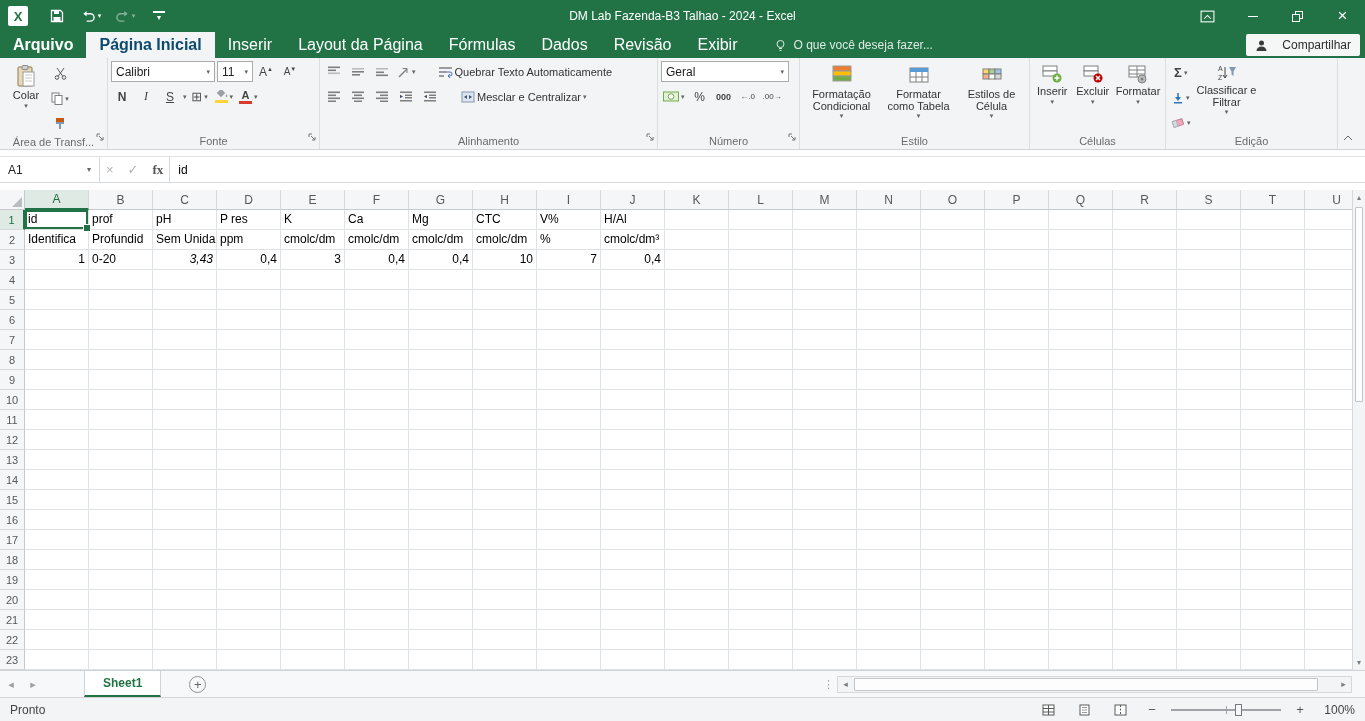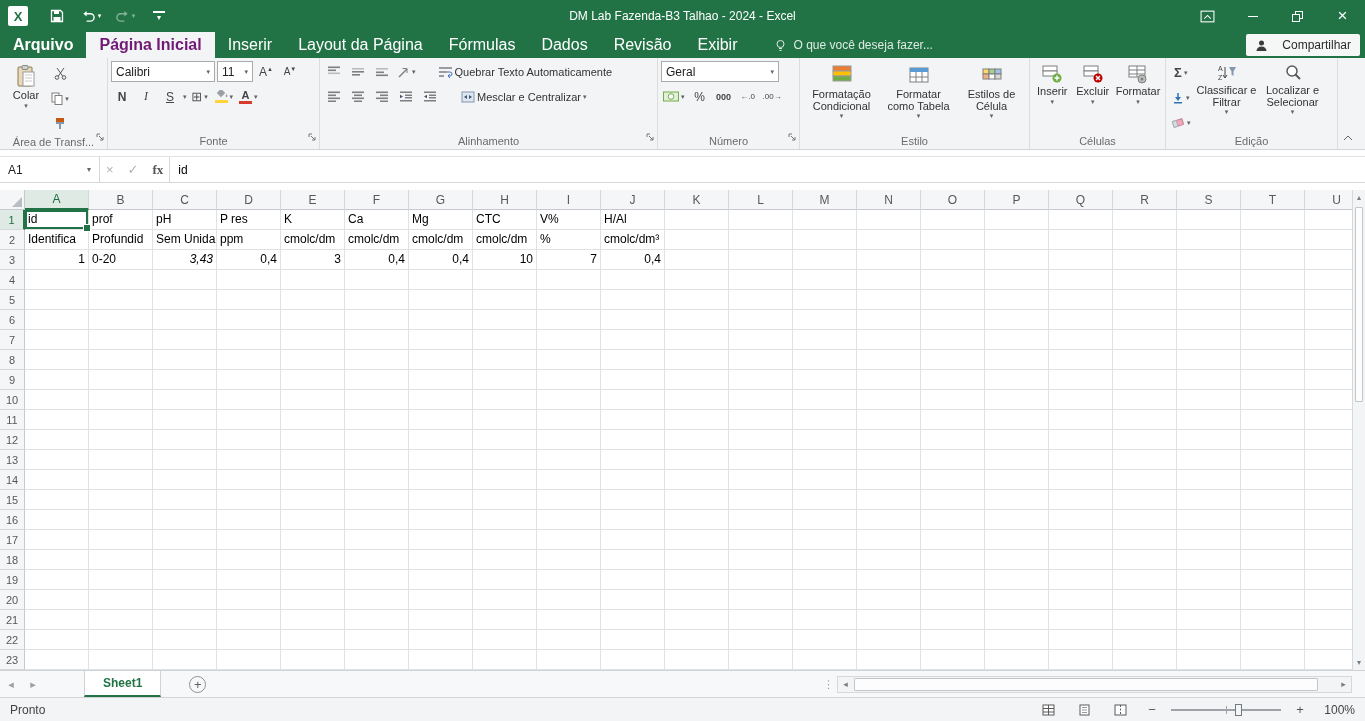--- a/index.html
+++ b/index.html
@@ -21,21 +21,21 @@
   .minglyph{display:block;width:10px;height:0;border-top:1px solid #fff}
   .restore{position:relative;width:11px;height:11px}
   .restore i{position:absolute;display:block;border:1px solid #fff}
   .restore .rb{right:0;top:0;width:8px;height:8px}
   .restore .rf{left:0;bottom:0;width:8px;height:8px;background:#217346}
 
   
   .tabrow{position:absolute;top:32px;left:0;width:1365px;height:26px;background:#217346;display:flex;align-items:stretch;color:#fff}
   .rtab{padding:0 13px;font-size:16px;display:flex;align-items:center;white-space:nowrap;cursor:default}
   .rtab.file{font-weight:bold}
-  .rtab.active{background:#f3f4f5;color:#701a75;font-weight:bold}
+  .rtab.active{background:#f3f4f5;color:#0c4a6e;font-weight:bold}
   .ribbon-tabs{display:flex}
   .tellme{display:flex;align-items:center;gap:6px;margin-left:24px;color:rgba(255,255,255,.85);font-size:12px}
   .sharebtn{position:absolute;right:5px;top:2px;height:22px;background:#f5f7f6;color:#2b2b2b;border-radius:2px;
     display:flex;align-items:center;gap:14px;padding:0 9px;font-size:12px}
 
   
   .ribbon{position:absolute;top:58px;left:0;width:1365px;height:92px;background:#f3f4f5;border-bottom:1px solid #d2d4d6;display:flex}
   .rgrp{position:relative;height:100%;border-right:1px solid #dcddde;display:flex;flex-direction:column;padding:3px 3px 0;flex:0 0 auto}
   .rgc{flex:1;display:flex}
   .rgl{height:17px;display:flex;align-items:center;justify-content:center;font-size:11px;color:#6b6b6b;gap:4px;white-space:nowrap}
@@ -389,21 +389,21 @@
       </div>
     <span class="dlnch"><svg width="9" height="9" viewBox="0 0 9 9">
           <path d="M1 1 H4 M1 1 V4" stroke="#777" fill="none"></path>
           <path d="M3 3 L7 7 M7 4 V7 H4" stroke="#777" fill="none"></path>
         </svg></span>
   </div>
 
   <div class="rgrp" style="width:142px">
     <div class="rowpair" style="flex:1">
       <div class="hrow">
-        <div class="combo" style="width:118px">
+        <div class="combo" style="width:128px">
             <span>Geral</span>
             <span class="dd">▾</span>
           </div>
       </div>
       <div class="hrow">
         <span class="sbtn">
             <svg width="16" height="11" viewBox="0 0 16 11">
               <rect x="0.5" y="1" width="15" height="9" fill="#e2efda" stroke="#70ad47"></rect>
               <circle cx="8" cy="5.5" r="2.8" fill="#fff" stroke="#70ad47"></circle>
             </svg>
@@ -542,28 +542,20 @@
           </span>
       </div>
       <div class="menubtn" style="width:64px">
         <svg width="20" height="20" viewBox="0 0 20 20">
             <text x="1" y="8" font-size="7" fill="#444" font-family="Liberation Sans,sans-serif">A</text>
             <text x="1" y="17" font-size="7" fill="#444" font-family="Liberation Sans,sans-serif">Z</text>
             <path d="M8 4 V14 M6 12 L8 15 L10 12" stroke="#444" fill="none"></path>
             <path d="M12 4 H19 L16.5 8.5 V13 L14.5 11.5 V8.5 Z" fill="#8497b0"></path>
           </svg>
         <span class="mlabel">Classificar e Filtrar</span>
-          <span class="dd">▾</span>
-      </div>
-      <div class="menubtn" style="width:64px">
-        <svg width="20" height="20" viewBox="0 0 20 20">
-            <circle cx="9" cy="8" r="5" fill="#fff" stroke="#595959" stroke-width="1.5"></circle>
-            <path d="M12.5 11.5 L17 16" stroke="#595959" stroke-width="2"></path>
-          </svg>
-        <span class="mlabel">Localizar e Selecionar</span>
           <span class="dd">▾</span>
       </div>
     </div>
     <div class="rgl">
         <span>Edição</span>
       </div>
   </div>
 
   <span class="collapse-ribbon">
     <svg width="10" height="6" viewBox="0 0 10 6">

